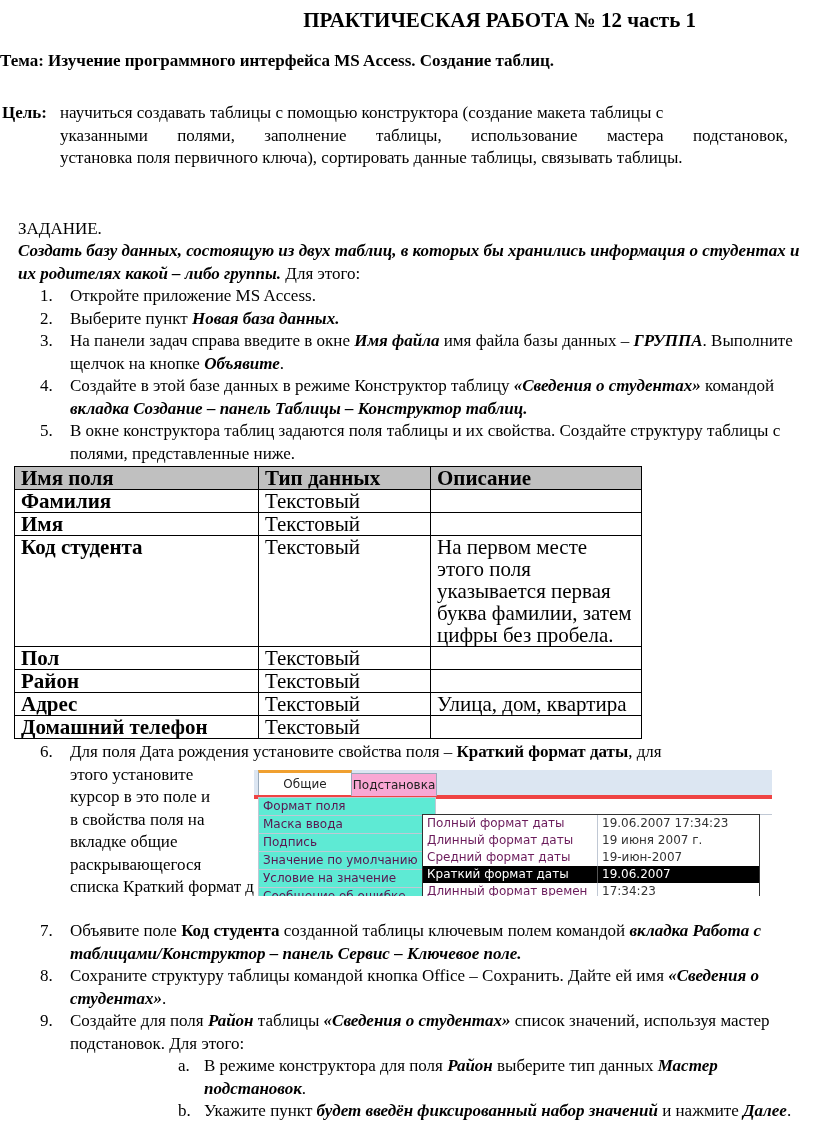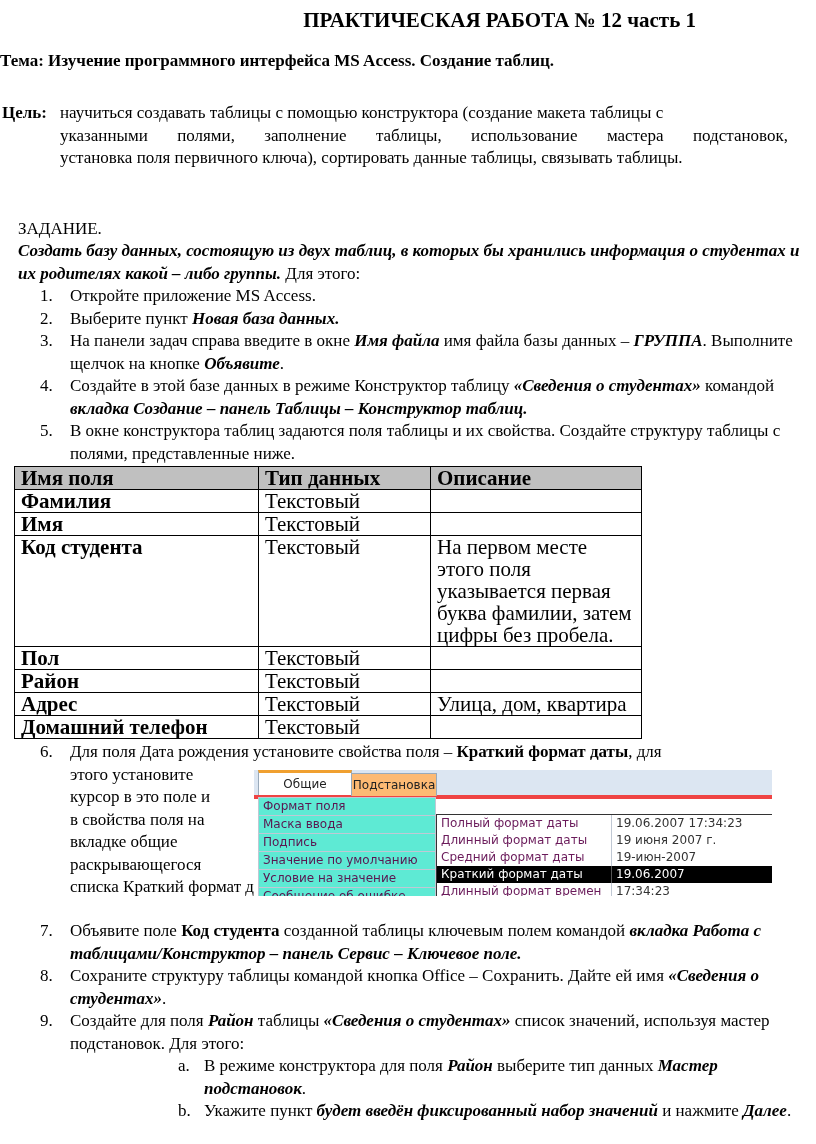--- a/index.html
+++ b/index.html
@@ -49,26 +49,26 @@
   .step6 .l1 { padding-left: 52px; }
   .step6 .wrap { padding-left: 52px; width: 170px; }
   .step6 .last { padding-left: 52px; }
 
   
   .access { position: absolute; left: 254px; top: 770px; width: 518px; height: 126px; overflow: hidden;
             font-family: "DejaVu Sans", sans-serif; font-size: 12px; background: #fff; }
   .access .tabbar { position: absolute; left: 0; top: 0; width: 624px; height: 25px; background: #dce6f2; border-bottom: 4px solid #ef4444; }
   .access .tab { position: absolute; top: 3px; height: 22px; line-height: 22px; text-align: center; color: #222; }
   .access .tab.active { left: 4px; width: 92px; background: #fff; border: 1px solid #9ab; border-bottom: none; border-top: 3px solid #f0a030; top: 0; }
-  .access .tab.other { left: 97px; width: 84px; background: #fdba74; border: 1px solid #9ab; border-bottom: none; }
+  .access .tab.other { left: 97px; width: 84px; background: #f9a8d4; border: 1px solid #9ab; border-bottom: none; }
   .access .props { position: absolute; left: 4px; top: 27px; width: 178px; }
   .access .prop { height: 17px; line-height: 17px; border: 1px solid #c0c8d4; border-top: none; padding-left: 4px; color: #5a1650; background: #5eead4; white-space: nowrap; overflow: hidden; }
   .access .prop:first-child { border-top: 1px solid #c0c8d4; }
   .access .valcell { position: absolute; left: 182px; top: 27px; width: 336px; height: 17px; border-bottom: 1px solid #c0c8d4; }
-  .access .dropdown { position: absolute; left: 182px; top: 44px; width: 336px; border: 1px solid #333; background: #fff; }
+  .access .dropdown { position: absolute; left: 168px; top: 44px; width: 336px; border: 1px solid #333; background: #fff; }
   .access .opt { display: flex; height: 17px; line-height: 17px; white-space: nowrap; }
   .access .opt .n { width: 170px; padding-left: 4px; color: #6a1a5a; border-right: 1px solid #c0c8d4; }
   .access .opt .v { padding-left: 4px; color: #333; }
   .access .opt.sel { background: #000; }
   .access .opt.sel .n, .access .opt.sel .v { color: #fff; border-right-color: #555; }
 
   ol.steps2 { position: absolute; left: 18px; top: 920px; width: 786px; margin: 0; padding: 0; list-style: none; }
   ol.steps2 li { position: relative; padding-left: 52px; }
   ol.steps2 li .num { position: absolute; left: 22px; top: 0; }
   ol.sub { margin: 0; padding: 0; list-style: none; }

